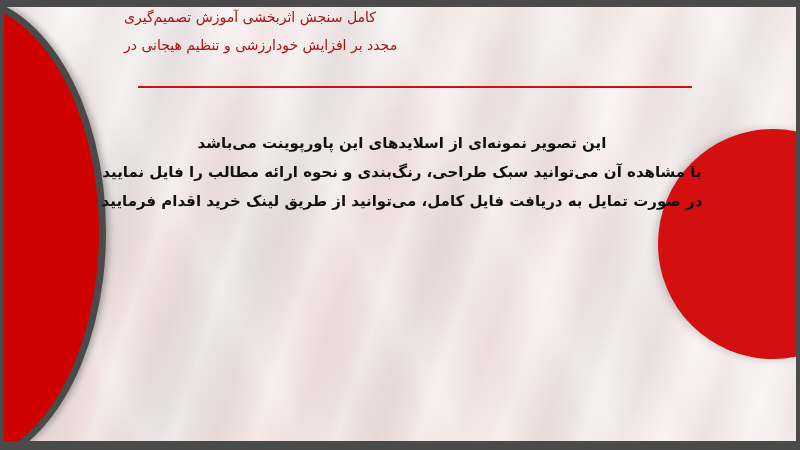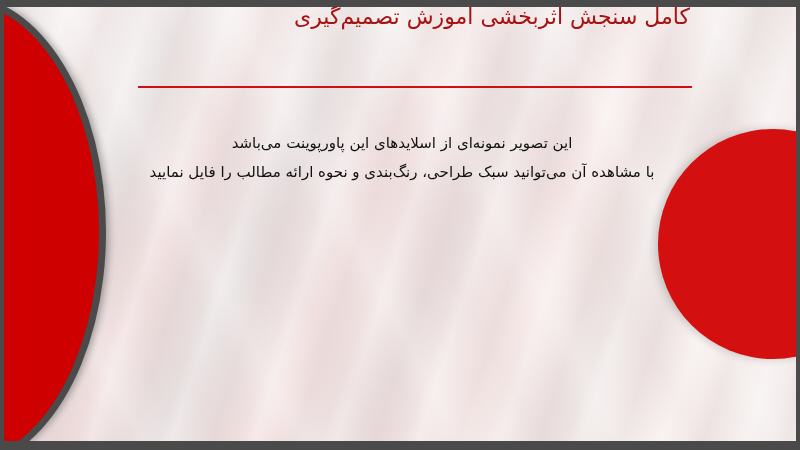--- a/index.html
+++ b/index.html
@@ -80,25 +80,25 @@
     right:-92px; top:122px;
     width:230px; height:230px;
     border-radius:50%;
     background:#d30f0f;
     box-shadow:-3px 0 8px rgba(0,0,0,0.18);
   }
 
   
   #title{
     position:absolute;
-    left:120px; right:106px; top:-4px;
-    text-align:right;
+    left:120px; right:114px; top:-4px;
+    text-align:left;
     direction:rtl;
     color:#a71212;
-    font-size:22px;
+    font-size:14px;
     line-height:28px;
     letter-spacing:0px;
     white-space:nowrap;
     z-index:4;
   }
   #title .tline{ display:block; }
 
   
   #title-rule{
     position:absolute;
@@ -111,39 +111,41 @@
     position:absolute;
     left:96px; right:92px; top:122px;
     text-align:center;
     direction:rtl;
     color:#111111;
     font-size:15px;
     line-height:29px;
     white-space:nowrap;
     z-index:4;
   }
-  #body .bline{ display:block; }
+  #body .bline{ display:block;font-weight:bold; }
 </style>
 </head>
 <body>
 
 <div id="slide">
 
   <div id="page">
     <div id="streaks"></div>
     <div id="streaks2"></div>
 
     <div id="left-ellipse"></div>
     <div id="right-circle"></div>
 
     <div id="title-rule"></div>
 
     <div id="title">
       <span class="tline">کامل سنجش اثربخشی آموزش تصمیم‌گیری</span>
+      <span class="tline">مجدد بر افزایش خودارزشی و تنظیم هیجانی در</span>
     </div>
 
     <div id="body">
       <span class="bline">این تصویر نمونه‌ای از اسلایدهای این پاورپوینت می‌باشد</span>
       <span class="bline">با مشاهده آن می‌توانید سبک طراحی، رنگ‌بندی و نحوه ارائه مطالب را فایل نمایید</span>
+      <span class="bline">در صورت تمایل به دریافت فایل کامل، می‌توانید از طریق لینک خرید اقدام فرمایید</span>
     </div>
   </div>
 
 </div>
 
 </body></html>

